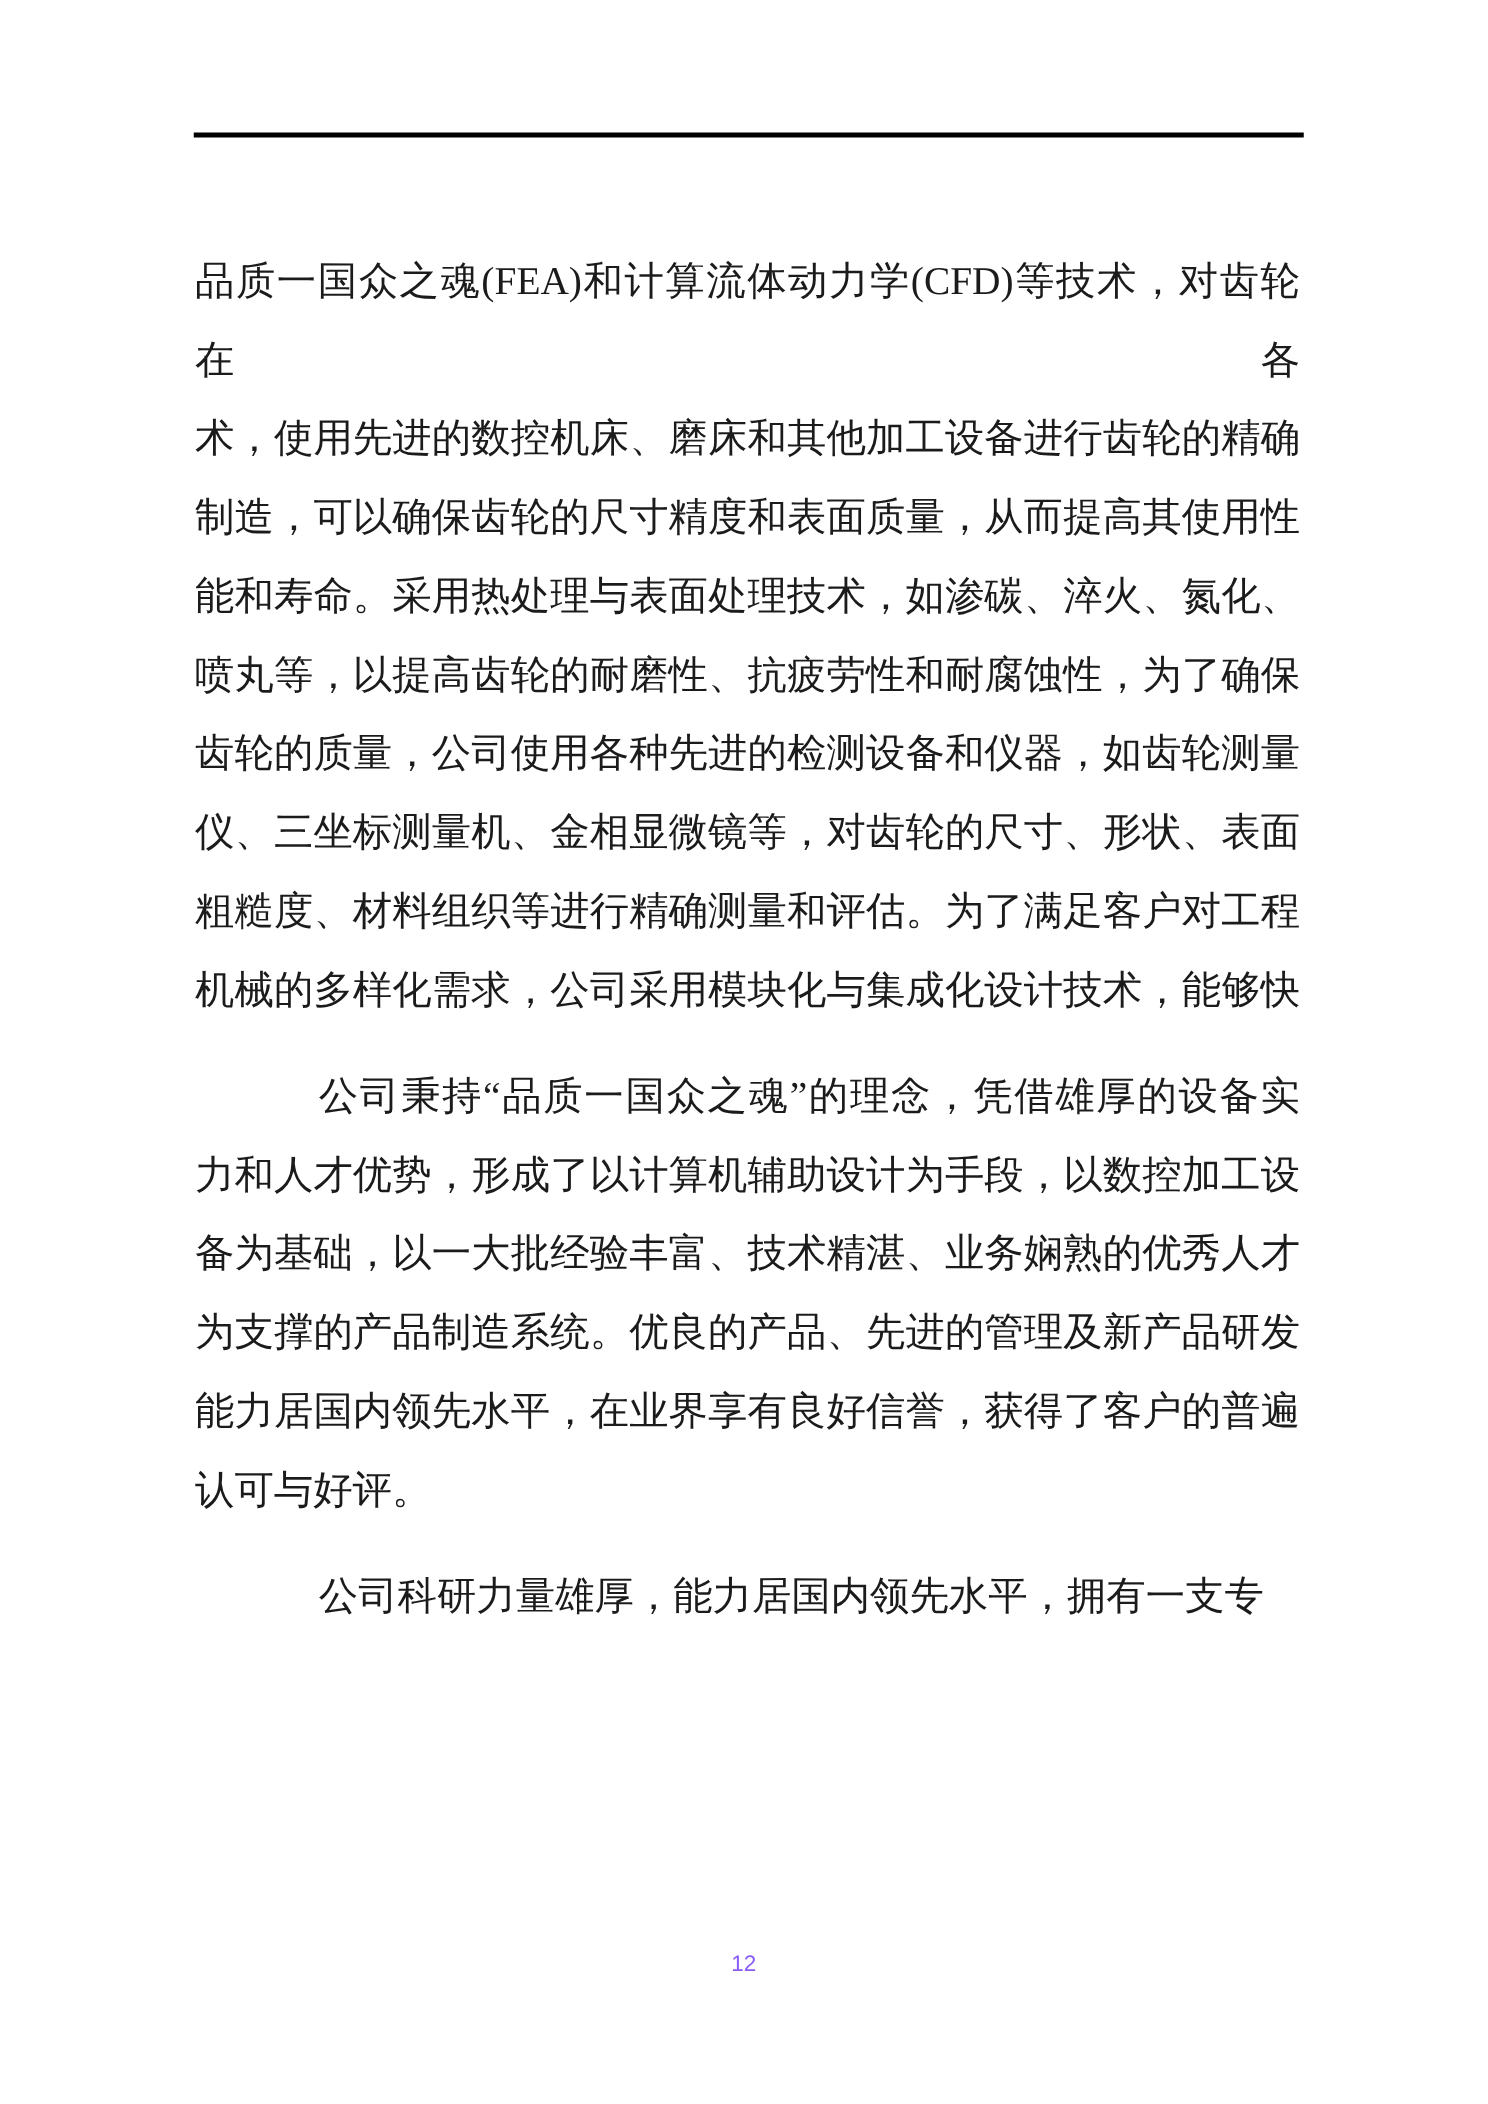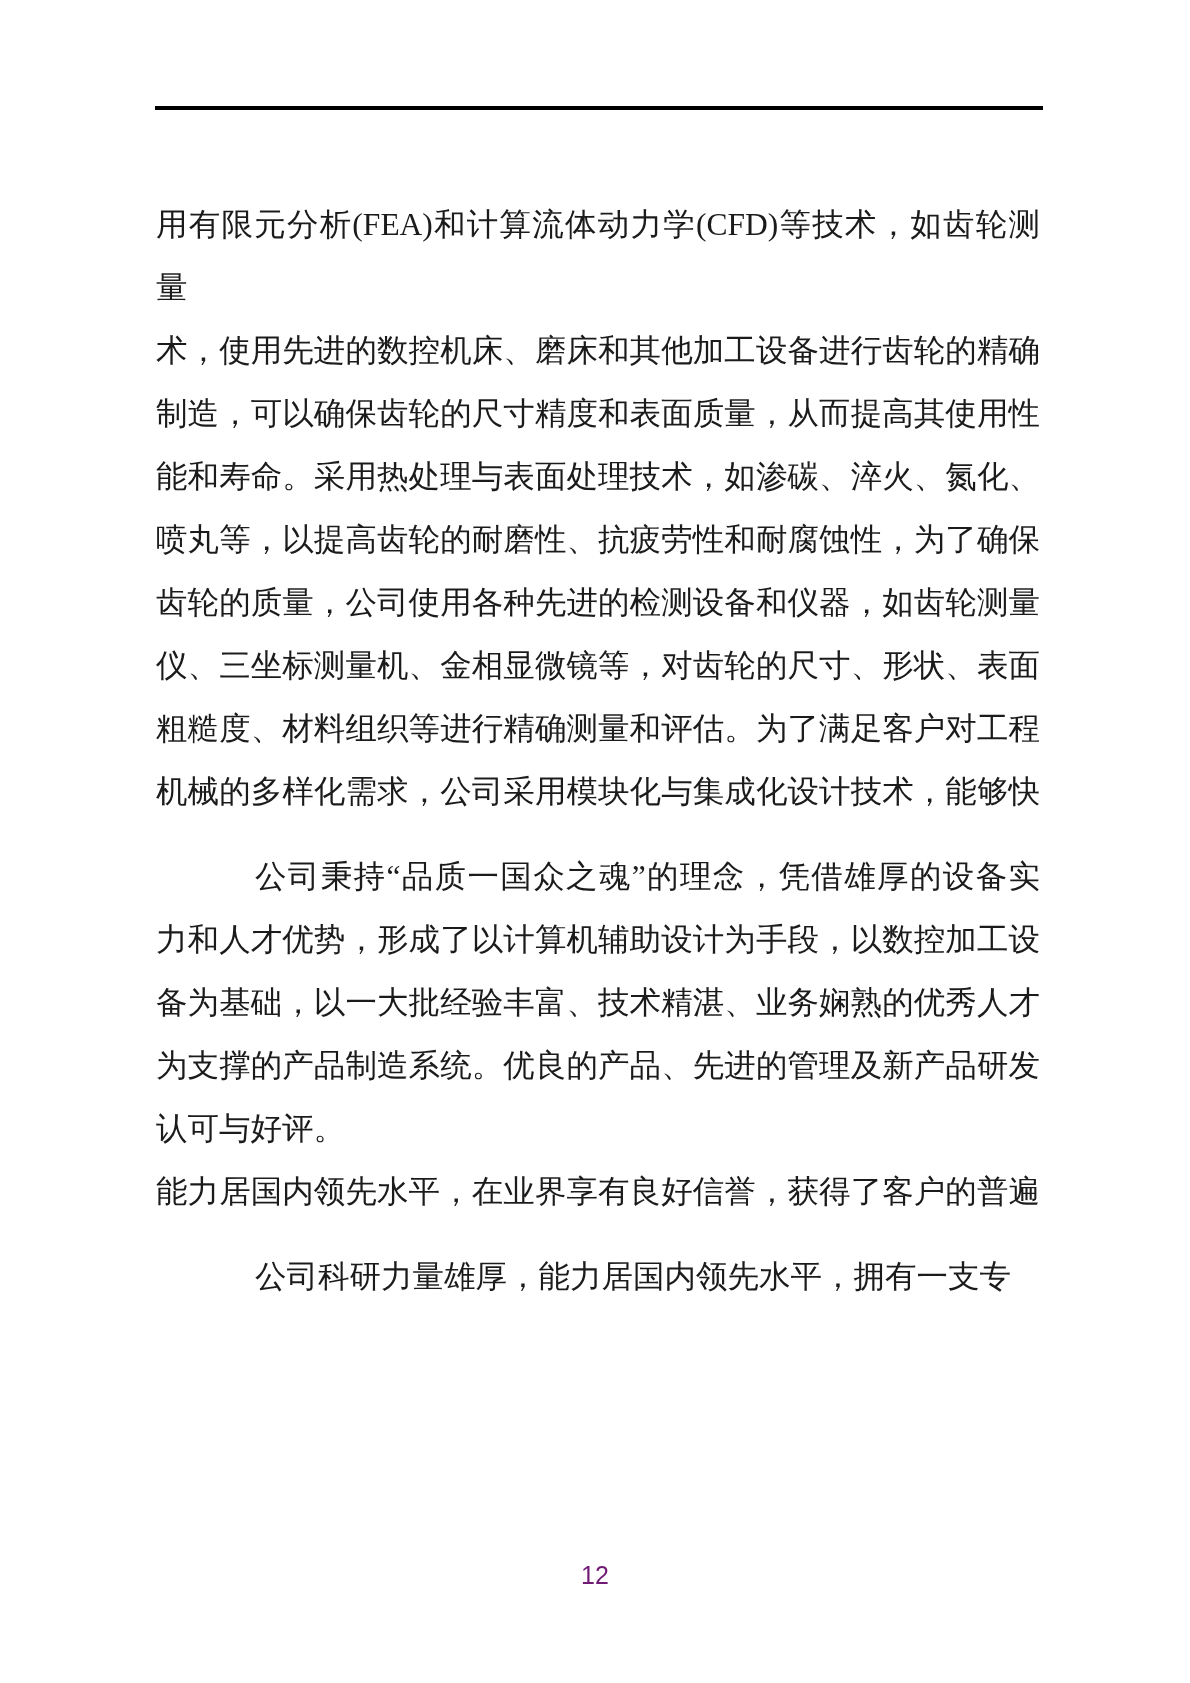--- a/index.html
+++ b/index.html
@@ -54,47 +54,47 @@
   .line.indent {
     text-indent: 99px;
   }
   .page-number {
     position: absolute;
     left: 0;
     top: 1561px;
     width: 100%;
     text-align: center;
     font-family: "Liberation Sans", "DejaVu Sans", sans-serif;
-    font-size: 25px;
-    color: #701a75;
+    font-size: 18px;
+    color: #8b5cf6;
   }
 </style>
 </head>
 <body>
 
 <div class="page">
   <div class="header-rule"></div>
   <div class="doc-body" id="doc-body">
       <div class="paragraph">
-        <div class="line just">用有限元分析(FEA)和计算流体动力学(CFD)等技术，如齿轮测量</div>
+        <div class="line just">品质一国众之魂(FEA)和计算流体动力学(CFD)等技术，对齿轮在各</div>
         <div class="line just">术，使用先进的数控机床、磨床和其他加工设备进行齿轮的精确</div>
         <div class="line just">制造，可以确保齿轮的尺寸精度和表面质量，从而提高其使用性</div>
         <div class="line just">能和寿命。采用热处理与表面处理技术，如渗碳、淬火、氮化、</div>
         <div class="line just">喷丸等，以提高齿轮的耐磨性、抗疲劳性和耐腐蚀性，为了确保</div>
         <div class="line just">齿轮的质量，公司使用各种先进的检测设备和仪器，如齿轮测量</div>
         <div class="line just">仪、三坐标测量机、金相显微镜等，对齿轮的尺寸、形状、表面</div>
         <div class="line just">粗糙度、材料组织等进行精确测量和评估。为了满足客户对工程</div>
         <div class="line just">机械的多样化需求，公司采用模块化与集成化设计技术，能够快</div>
       </div>
       <div class="paragraph">
         <div class="line just indent">公司秉持“品质一国众之魂”的理念，凭借雄厚的设备实</div>
         <div class="line just">力和人才优势，形成了以计算机辅助设计为手段，以数控加工设</div>
         <div class="line just">备为基础，以一大批经验丰富、技术精湛、业务娴熟的优秀人才</div>
         <div class="line just">为支撑的产品制造系统。优良的产品、先进的管理及新产品研发</div>
+        <div class="line just">能力居国内领先水平，在业界享有良好信誉，获得了客户的普遍</div>
         <div class="line">认可与好评。</div>
-        <div class="line just">能力居国内领先水平，在业界享有良好信誉，获得了客户的普遍</div>
       </div>
       <div class="paragraph">
         <div class="line indent">公司科研力量雄厚，能力居国内领先水平，拥有一支专</div>
       </div>
     </div>
   <div class="page-number">12</div>
 </div>
 
 </body></html>

